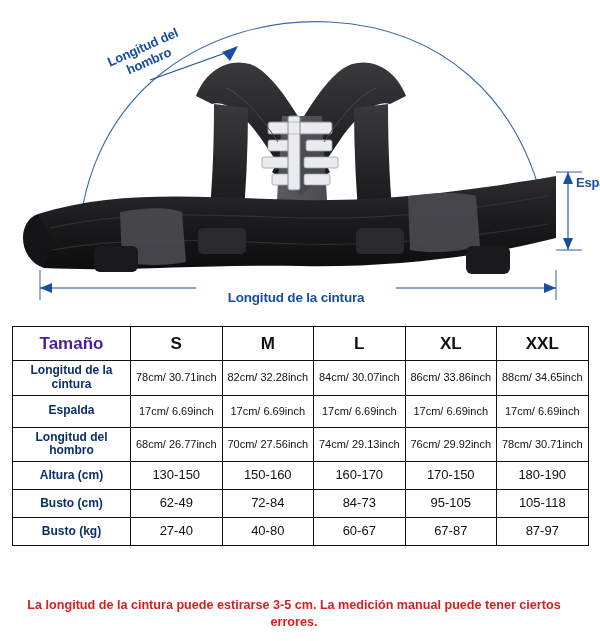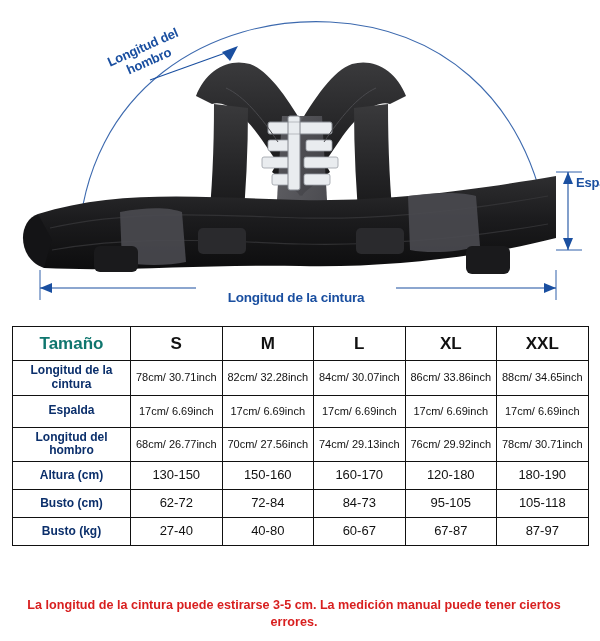--- a/index.html
+++ b/index.html
@@ -75,21 +75,21 @@
     font-size: 11px;
     line-height: 1.15;
   }
   .col-label { width: 118px; }
   .col-size { width: 91.5px; }
 
   thead th.hdr-label {
     font-size: 17px;
     font-weight: bold;
     height: 34px;
-    color: #0f766e;
+    color: #4c1d95;
   }
   thead th.hdr-size {
     font-size: 17px;
     font-weight: bold;
     color: #111111;
     height: 34px;
   }
   td.rowlabel {
     font-weight: bold;
     font-size: 12px;
@@ -257,26 +257,26 @@
           <td class="val">70cm/ 27.56inch</td>
           <td class="val">74cm/ 29.13inch</td>
           <td class="val">76cm/ 29.92inch</td>
           <td class="val">78cm/ 30.71inch</td>
         </tr>
         <tr class="r-plain">
           <td class="rowlabel">Altura (cm)</td>
           <td class="val">130-150</td>
           <td class="val">150-160</td>
           <td class="val">160-170</td>
-          <td class="val">120-180</td>
+          <td class="val">170-150</td>
           <td class="val">180-190</td>
         </tr>
         <tr class="r-plain">
           <td class="rowlabel">Busto (cm)</td>
-          <td class="val">62-72</td>
+          <td class="val">62-49</td>
           <td class="val">72-84</td>
           <td class="val">84-73</td>
           <td class="val">95-105</td>
           <td class="val">105-118</td>
         </tr>
         <tr class="r-plain">
           <td class="rowlabel">Busto (kg)</td>
           <td class="val">27-40</td>
           <td class="val">40-80</td>
           <td class="val">60-67</td>

